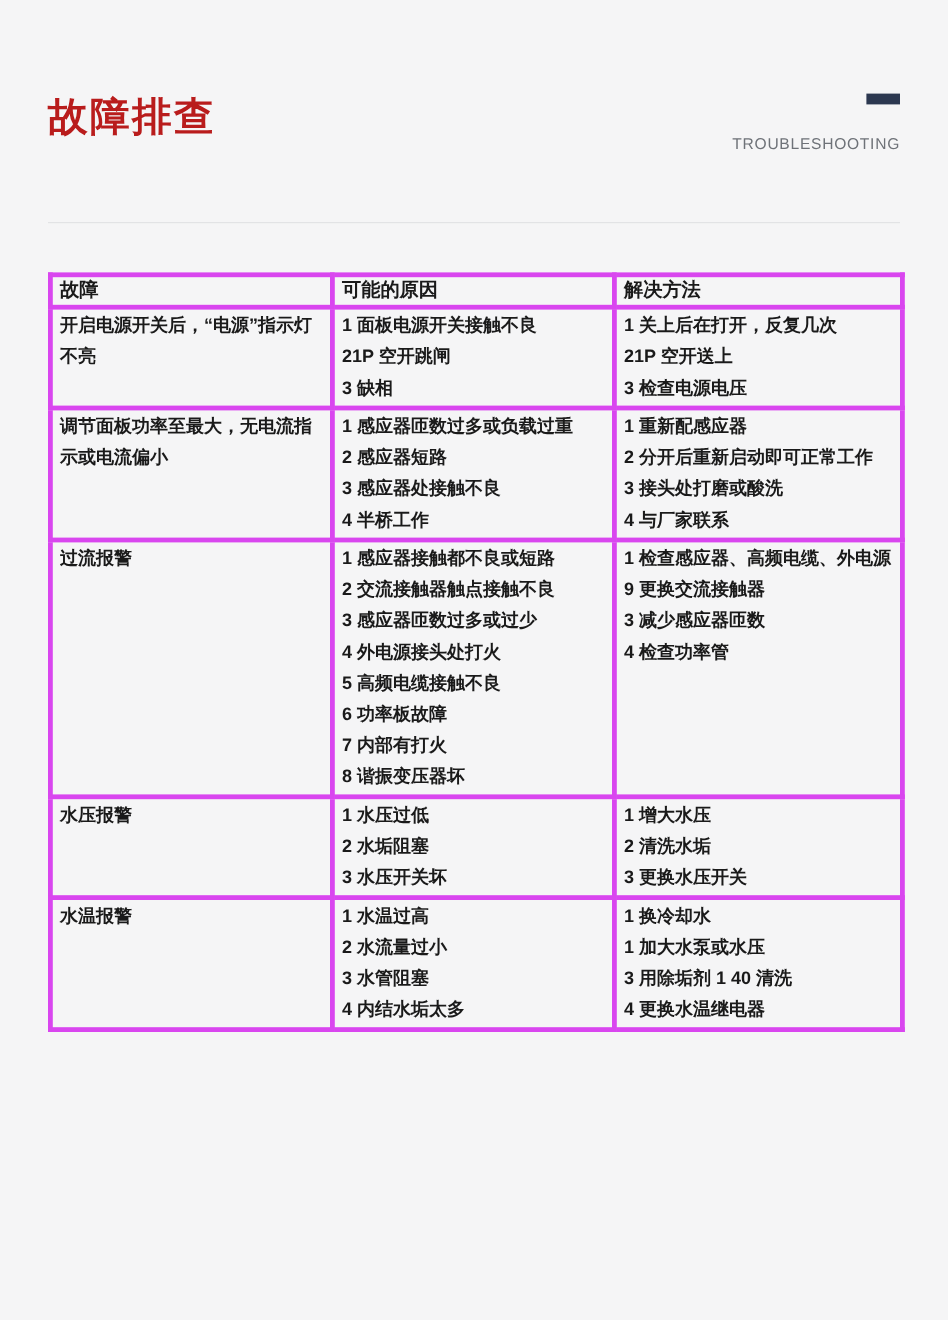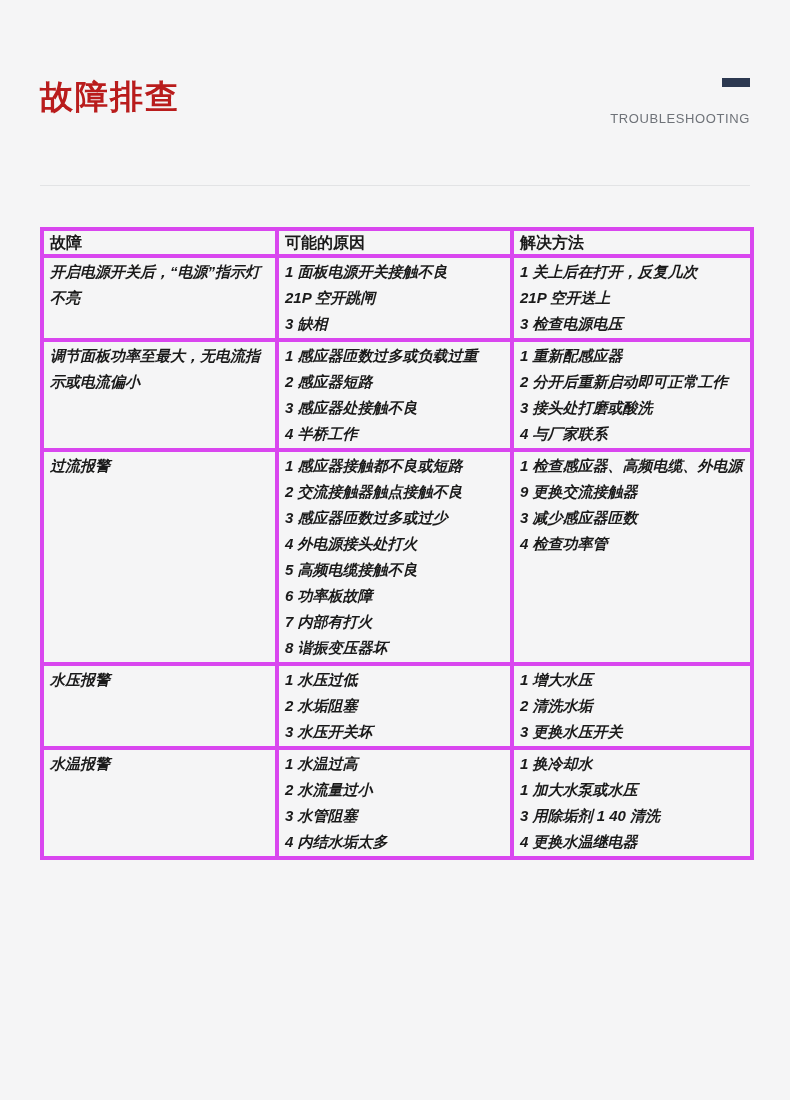--- a/index.html
+++ b/index.html
@@ -77,21 +77,20 @@
     text-align: left;
   }
   .trouble-table th {
     font-size: 16px;
     height: 21px;
     font-weight: 700;
     line-height: 21px;
   }
   .cell-line {
     line-height: 26px;
-    font-style: italic;
   }
 </style>
 </head>
 <body>
 
 <div class="page-header">
   <div class="page-title">故障排查</div>
   <div class="header-right">
     <span class="dash-icon"></span>
     <div class="page-subtitle">TROUBLESHOOTING</div>

